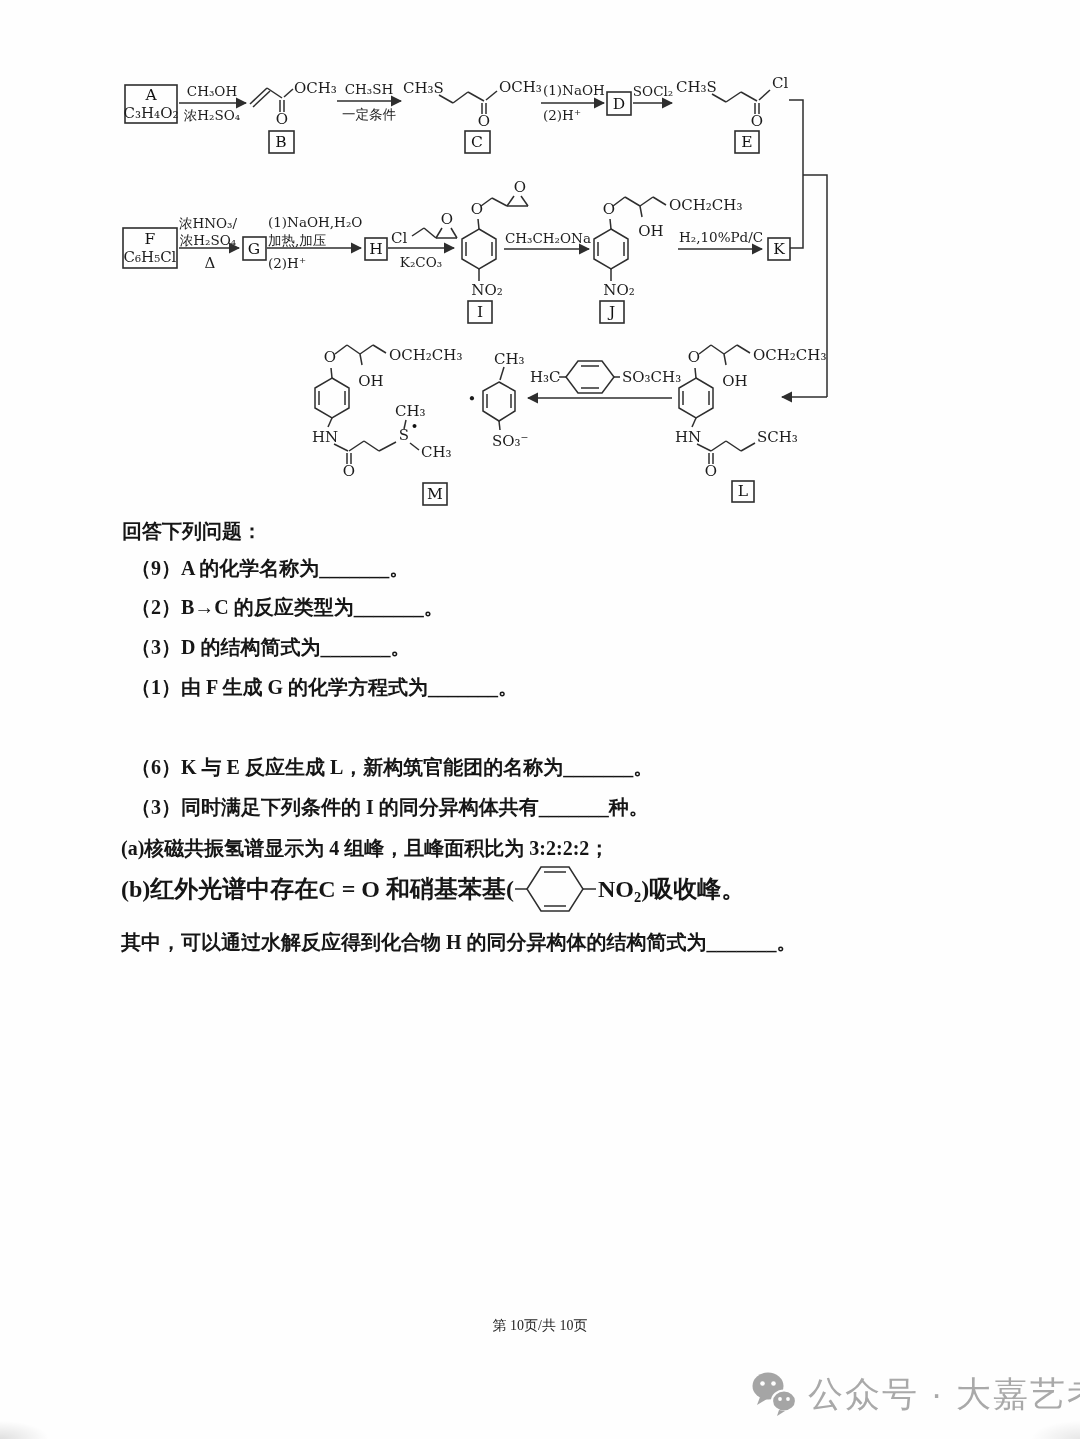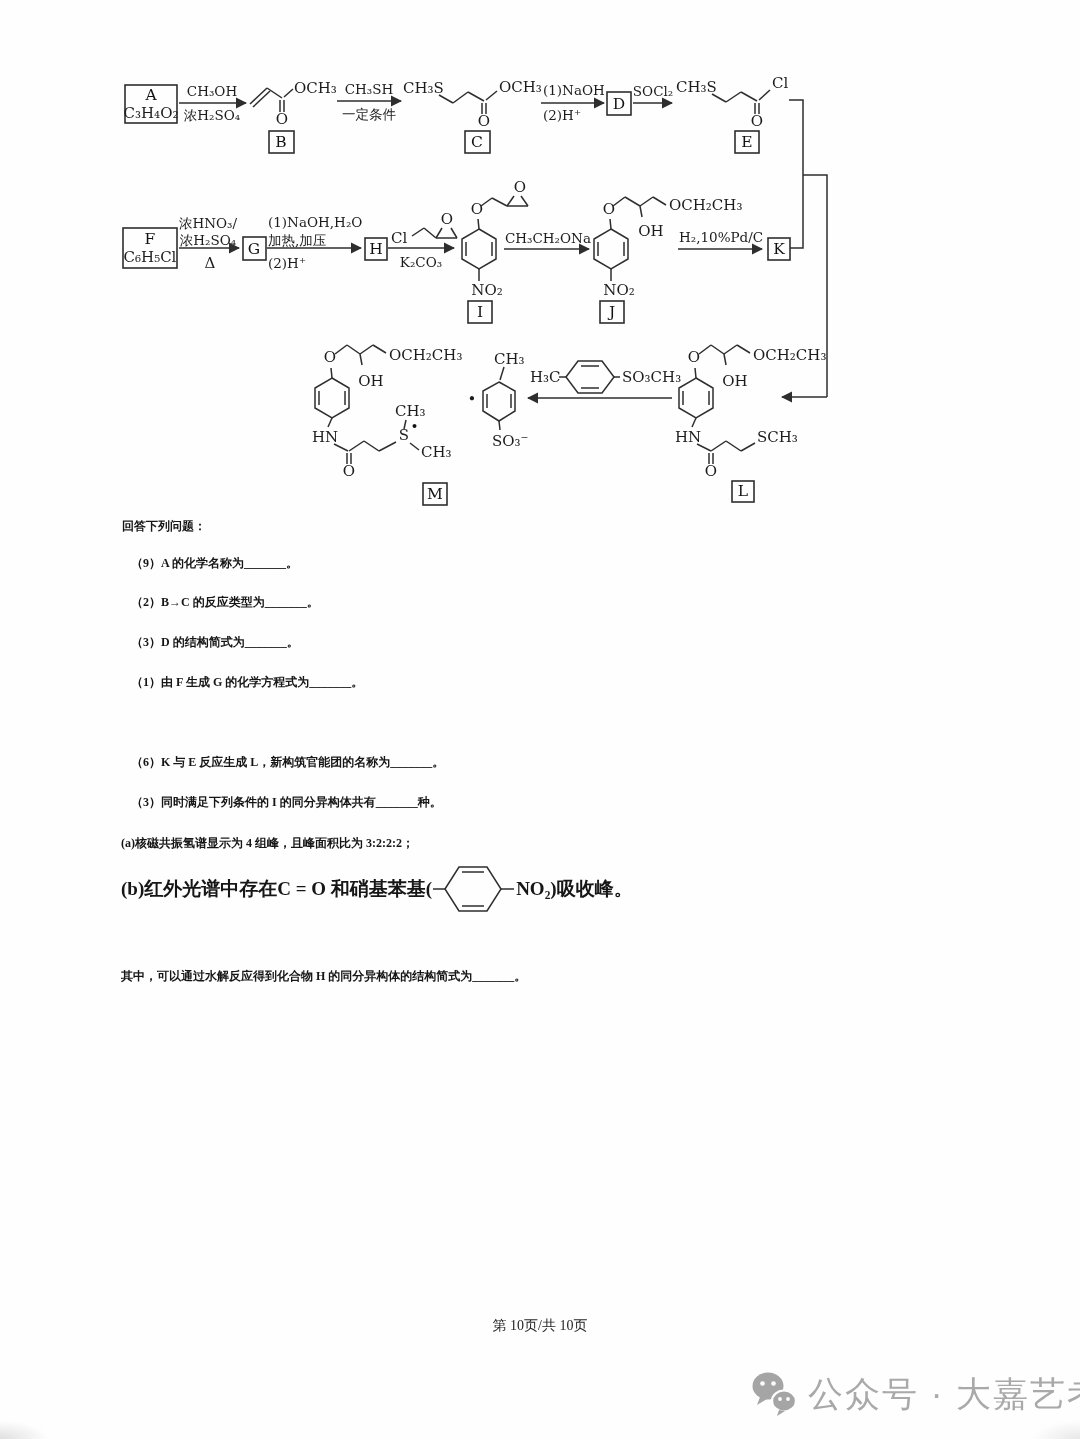--- a/index.html
+++ b/index.html
@@ -14,25 +14,25 @@
     color:#1c1c1c;
   }
   .scheme-svg{position:absolute;left:0;top:0;}
   .ln{stroke:#2e2e2e;stroke-width:1.5;fill:none;}
   .bx{stroke:#2e2e2e;stroke-width:1.6;fill:none;}
   .tf{font-family:"DejaVu Serif","Liberation Serif",serif;font-size:15px;fill:#1c1c1c;}
   .tc{font-family:"DejaVu Serif","Liberation Serif",serif;font-size:13.5px;fill:#1c1c1c;}
   .tb{font-family:"DejaVu Serif","Liberation Serif",serif;font-size:15.5px;fill:#111;}
   .td{font-family:"DejaVu Serif","Liberation Serif",serif;font-size:11px;fill:#111;font-weight:bold;}
   .mid{text-anchor:middle;}
-  .q{position:absolute;left:131px;white-space:nowrap;font-size:12px;font-weight:600;color:#161616;}
+  .q{position:absolute;left:131px;white-space:nowrap;font-size:20px;font-weight:600;color:#161616;}
   .q-intro{left:122px;font-weight:700;}
   .q-flush{left:121px;}
   .qb-row{position:absolute;left:121px;display:flex;align-items:center;white-space:nowrap;
-          font-size:19px;font-weight:600;color:#161616;}
+          font-size:24px;font-weight:600;color:#161616;}
   .qb-row .ringsvg{margin:0 1px;}
   .footer-page{position:absolute;left:50%;transform:translateX(-50%);top:1317px;
                font-size:14px;color:#242424;}
   .watermark{position:absolute;left:750px;top:1370px;display:flex;align-items:center;gap:10px;}
   .watermark-text{font-family:"Liberation Sans","DejaVu Sans",sans-serif;
                   font-size:35px;color:#a9a9a9;letter-spacing:2px;white-space:nowrap;}
 </style>
 </head>
 <body>
 
@@ -317,21 +317,21 @@
       <line class="ln" x1="0" y1="27" x2="12" y2="27"></line>
       <polygon class="ln" points="12,27 26,5 54,5 68,27 54,49 26,49"></polygon>
       <line class="ln" x1="29" y1="10" x2="51" y2="10"></line>
       <line class="ln" x1="29" y1="44" x2="51" y2="44"></line>
       <line class="ln" x1="68" y1="27" x2="81" y2="27"></line>
     </svg>
     <span>NO₂</span>
     <span>)吸收峰。</span>
   </div>
 
-  <div class="q q-flush" style="top:968px">其中，可以通过水解反应得到化合物 H 的同分异构体的结构简式为_______。</div>
+  <div class="q q-flush" style="top:929px">其中，可以通过水解反应得到化合物 H 的同分异构体的结构简式为_______。</div>
 
   <div class="footer-page">第 10页/共 10页</div>
 
   <div class="watermark">
     <svg width="48" height="48" viewBox="0 0 48 48">
       <g fill="#a5a5a5">
         <ellipse cx="18" cy="16" rx="15.5" ry="13.5"></ellipse>
         <path d="M10 27 L7 35 L17 29 Z"></path>
       </g>
       <g>

